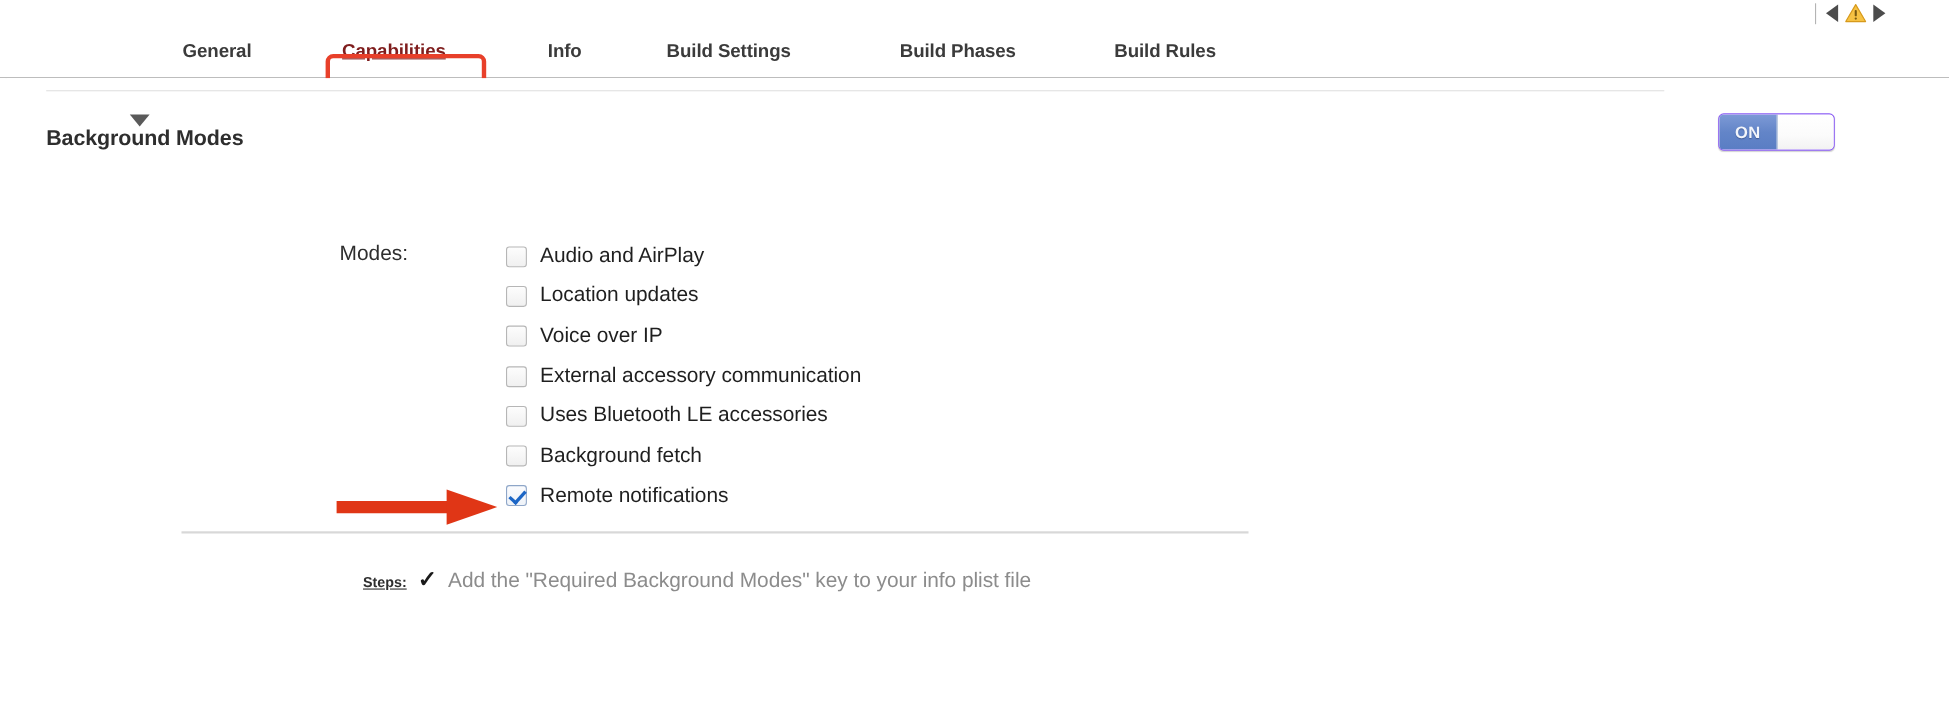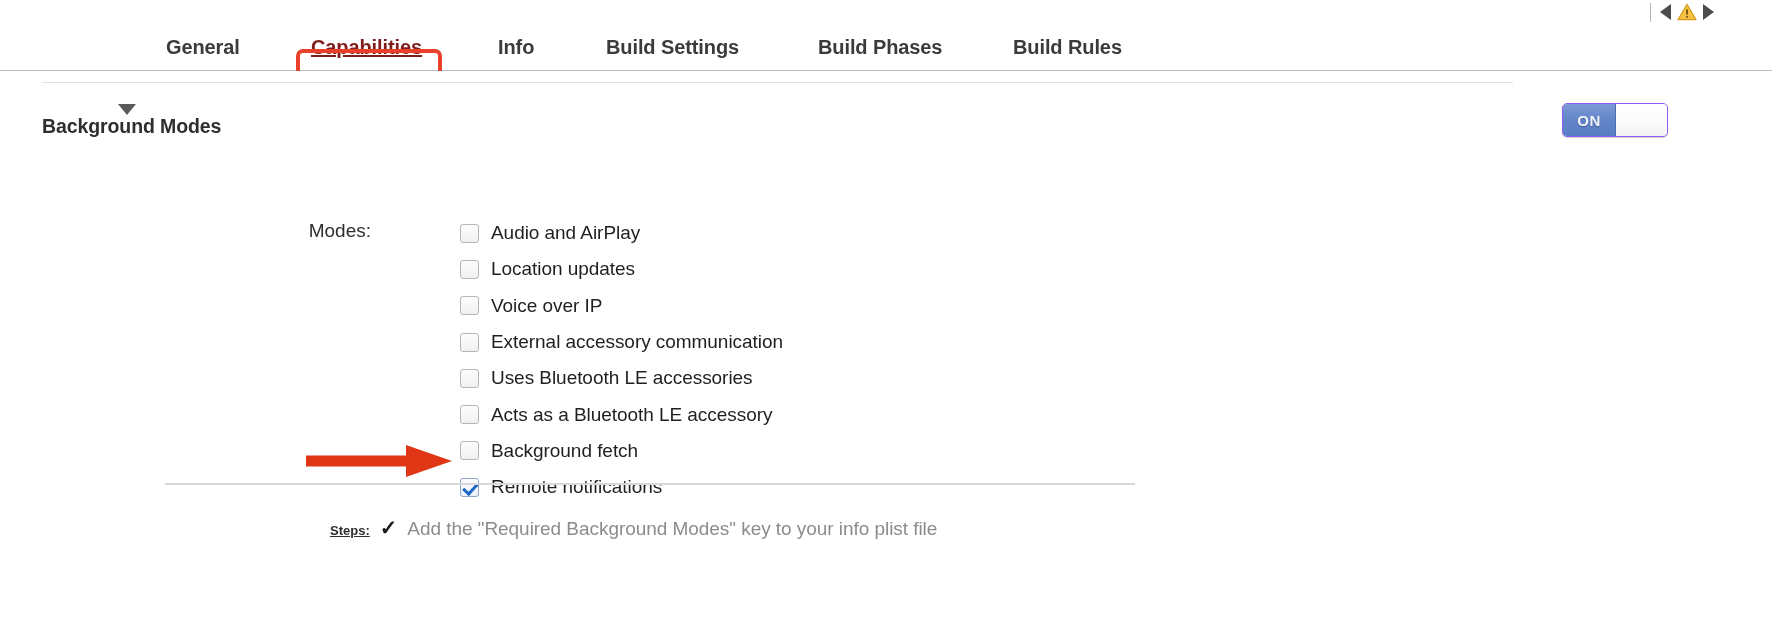--- a/index.html
+++ b/index.html
@@ -75,21 +75,21 @@
   }
   .tabs {
     position: absolute;
     left: 0;
     top: 0;
     height: 46px;
     display: flex;
     align-items: center;
   }
   .tab {
-    font-size: 20px;
+    font-size: 17px;
     font-weight: bold;
     color: #3b3b3b;
     letter-spacing: -0.1px;
     white-space: nowrap;
     padding: 3px 6px;
     position: relative;
   }
   .tab.active {
     color: #7f1d1d;
     text-decoration: underline;
@@ -374,24 +374,20 @@
     <div class="mode-row">
       <div class="cb"></div>
       <div class="mode-text">External accessory communication</div>
     </div>
     <div class="mode-row">
       <div class="cb"></div>
       <div class="mode-text">Uses Bluetooth LE accessories</div>
     </div>
     <div class="mode-row">
       <div class="cb"></div>
-      <div class="mode-text">Acts as a Bluetooth LE accessory</div>
-    </div>
-    <div class="mode-row">
-      <div class="cb"></div>
       <div class="mode-text">Background fetch</div>
     </div>
     <div class="mode-row">
       <div class="cb checked"></div>
       <div class="mode-text">Remote notifications</div>
     </div>
   </div>
 
 <svg class="red-arrow" viewBox="0 0 162 42">
   <path d="M4 21 L110 21" stroke="#e03616" stroke-width="11" stroke-linecap="butt"></path>

